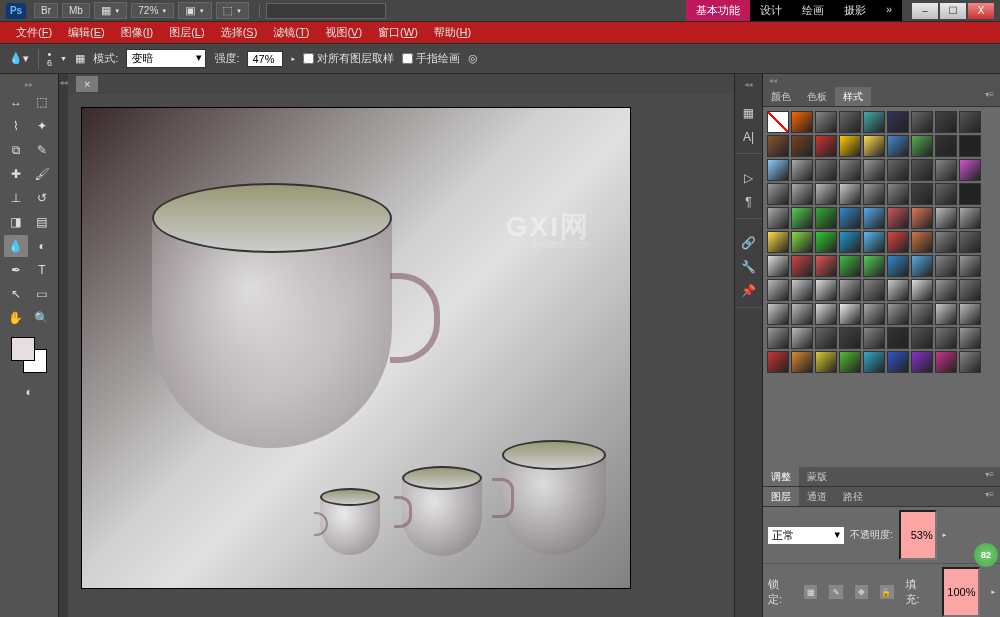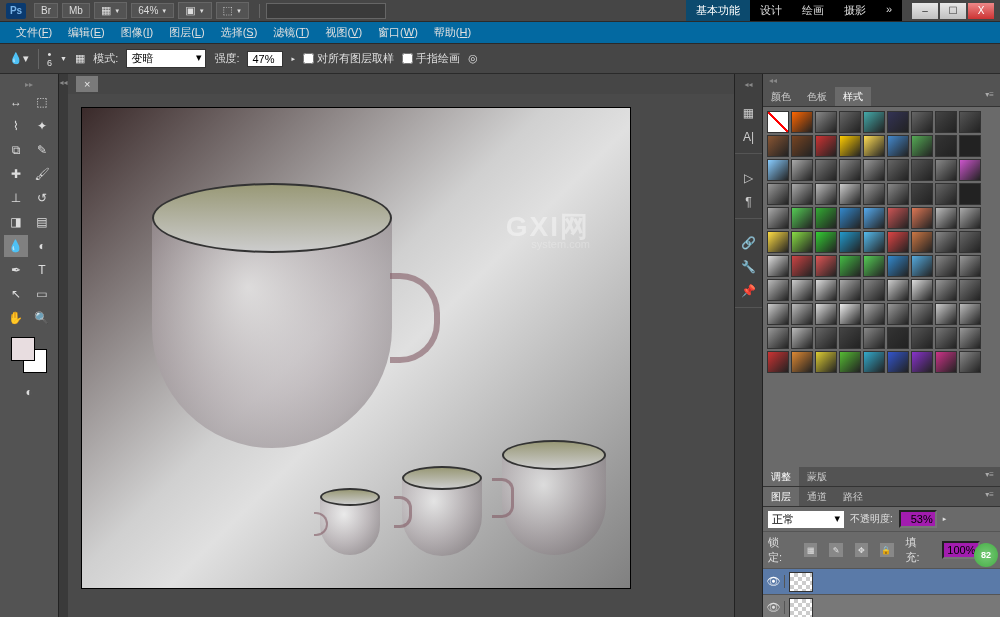--- a/index.html
+++ b/index.html
@@ -5,27 +5,27 @@
 * { margin: 0; padding: 0; box-sizing: border-box; font-family: "Microsoft YaHei", Arial, sans-serif; font-size: 11px; }
 body { background: #464646; width: 1000px; height: 617px; overflow: hidden; color: #e0e0e0; }
 .top-header { background: #464646; height: 22px; display: flex; align-items: center; padding: 0 6px; border-bottom: 1px solid #2a2a2a; }
 .ps-logo { width: 20px; height: 16px; background: #0a3a6f; color: #78b3e8; display: flex; align-items: center; justify-content: center; font-weight: bold; font-size: 10px; border-radius: 2px; margin-right: 8px; }
 .hdr-btn { background: #535353; color: #ddd; padding: 1px 6px; margin-right: 4px; border: 1px solid #666; cursor: pointer; font-size: 10px; display: flex; align-items: center; gap: 3px; }
 .hdr-btn.has-arrow::after { content: "▼"; font-size: 6px; }
 .hdr-sep { width: 1px; height: 14px; background: #666; margin: 0 6px; }
 .hdr-search { width: 120px; height: 16px; background: #3a3a3a; border: 1px solid #666; }
 .workspace-tabs { display: flex; margin-left: auto; }
 .workspace-tab { padding: 3px 10px; background: #000000; color: #ddd; cursor: pointer; font-size: 11px; }
-.workspace-tab.active { background: #0c4a6e; color: #fff; margin-left: 8px; }
+.workspace-tab.active { background: #be185d; color: #fff; margin-left: 8px; }
 .window-ctrls { display: flex; margin-left: 10px; gap: 2px; }
 .win-btn { width: 26px; height: 16px; display: flex; align-items: center; justify-content: center; font-size: 10px; cursor: pointer; }
 .win-min { background: linear-gradient(#e8e8e8,#c0c0c0); color: #333; }
 .win-max { background: linear-gradient(#e8e8e8,#c0c0c0); color: #333; }
 .win-close { background: linear-gradient(#e88,#c33); color: #fff; }
-.menu-bar { background: #0369a1; height: 22px; display: flex; align-items: center; padding-left: 8px; border-bottom: 1px solid #2a2a2a; }
+.menu-bar { background: #b91c1c; height: 22px; display: flex; align-items: center; padding-left: 8px; border-bottom: 1px solid #2a2a2a; }
 .menu-item { padding: 2px 8px; color: #e0e0e0; cursor: pointer; }
 .menu-item u { text-decoration: underline; }
 .options-bar { background: #464646; height: 30px; display: flex; align-items: center; padding: 0 8px; border-bottom: 1px solid #2a2a2a; gap: 8px; }
 .opt-brush { width: 22px; height: 22px; display: flex; align-items: center; justify-content: center; }
 .opt-divider { width: 1px; height: 20px; background: #666; }
 .opt-label { color: #ddd; }
 .opt-select { background: #fff; color: #000; border: 1px solid #333; padding: 1px 4px; width: 80px; display: flex; justify-content: space-between; cursor: pointer; }
 .opt-input { background: #fff; color: #000; border: 1px solid #333; padding: 1px 4px; width: 36px; }
 .opt-check { display: flex; align-items: center; gap: 3px; }
 .opt-check input { width: 11px; height: 11px; }
@@ -67,42 +67,42 @@
 .panel-hdr { background: #535353; display: flex; height: 20px; border-bottom: 1px solid #333; }
 .panel-tab { padding: 3px 8px; font-size: 10px; color: #ccc; cursor: pointer; }
 .panel-tab.active { background: #6a6a6a; color: #fff; }
 .panel-menu { margin-left: auto; padding: 3px 6px; cursor: pointer; font-size: 8px; color: #aaa; }
 .styles-panel { flex: 0 0 360px; overflow: hidden; background: #6a6a6a; padding: 4px; }
 .styles-grid { display: grid; grid-template-columns: repeat(9, 22px); gap: 2px; }
 .style-sw { width: 22px; height: 22px; border: 1px solid #333; cursor: pointer; }
 .layers-panel { flex: 1; display: flex; flex-direction: column; background: #6a6a6a; }
 .layer-opts { display: flex; align-items: center; padding: 3px 5px; gap: 6px; background: #6a6a6a; border-bottom: 1px solid #555; }
 .layer-select { background: #fff; color: #000; padding: 1px 4px; flex: 1; display: flex; justify-content: space-between; cursor: pointer; max-width: 76px; }
-.layer-input { background: #a21caf; color: #000; padding: 1px 2px; width: 38px; text-align: right; }
+.layer-input { background: #fca5a5; color: #000; padding: 17px 2px; width: 38px; text-align: right; }
 .layer-lock-row { display: flex; align-items: center; padding: 3px 5px; gap: 12px; background: #6a6a6a; border-bottom: 1px solid #555; font-size: 10px; }
 .lock-icon { width: 14px; height: 14px; background: #888; display: flex; align-items: center; justify-content: center; font-size: 8px; cursor: pointer; }
 .layer-list { flex: 1; overflow-y: auto; }
 .layer-row { display: flex; align-items: center; height: 26px; background: #787878; border-bottom: 1px solid #555; cursor: pointer; }
 .layer-row.selected { background: #5a7aa8; color: #fff; }
 .layer-eye { width: 22px; text-align: center; font-size: 11px; border-right: 1px solid #555; }
 .layer-thumb { width: 24px; height: 20px; margin: 0 4px; background: repeating-conic-gradient(#ccc 0 25%, #fff 0 50%) 0 0/8px 8px; border: 1px solid #333; }
 .layer-name { flex: 1; font-size: 10px; padding-left: 4px; }
 .badge-82 { position: absolute; right: 2px; bottom: 50px; width: 24px; height: 24px; background: radial-gradient(#7c7,#4a4); border-radius: 50%; display: flex; align-items: center; justify-content: center; color: #fff; font-size: 9px; font-weight: bold; }
 </style>
 </head>
 <body>
 
 <div class="top-header">
   <div class="ps-logo">Ps</div>
   <div class="hdr-btn">Br</div>
   <div class="hdr-btn">Mb</div>
   <div class="hdr-btn has-arrow">
       <span>▦</span>
     </div>
-  <div class="hdr-btn has-arrow">64%</div>
+  <div class="hdr-btn has-arrow">72%</div>
   <div class="hdr-btn has-arrow">
       <span>▣</span>
     </div>
   <div class="hdr-btn has-arrow">
       <span>⬚</span>
     </div>
   <div class="hdr-sep"></div>
   <div class="hdr-search"></div>
   <div class="workspace-tabs">
     <div class="workspace-tab active">基本功能</div>

